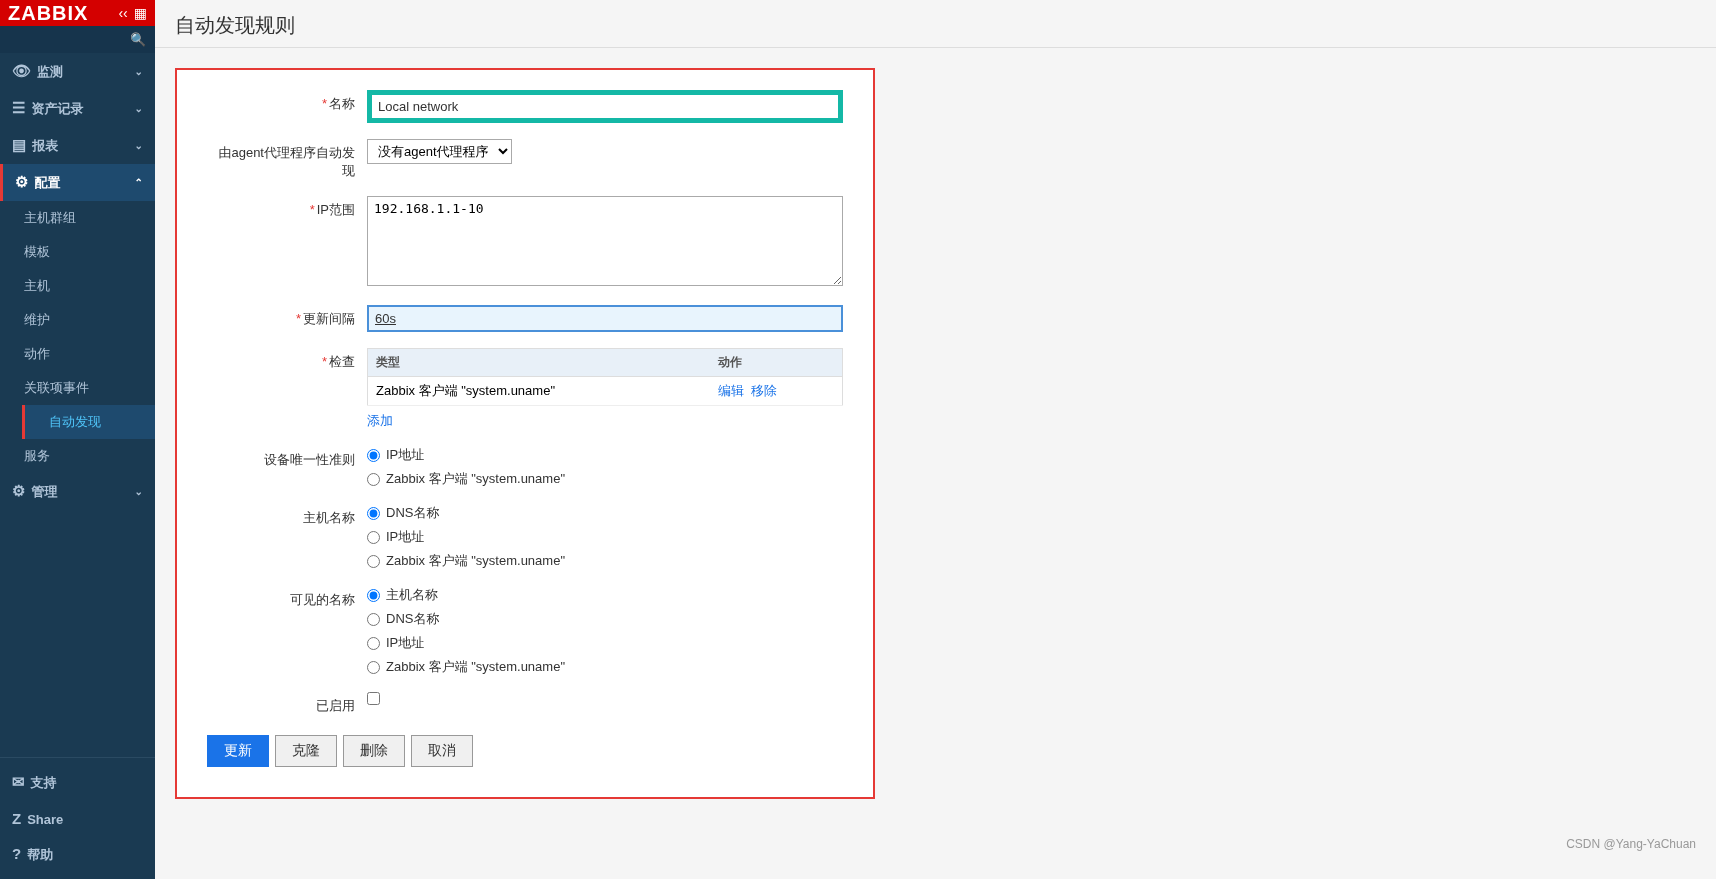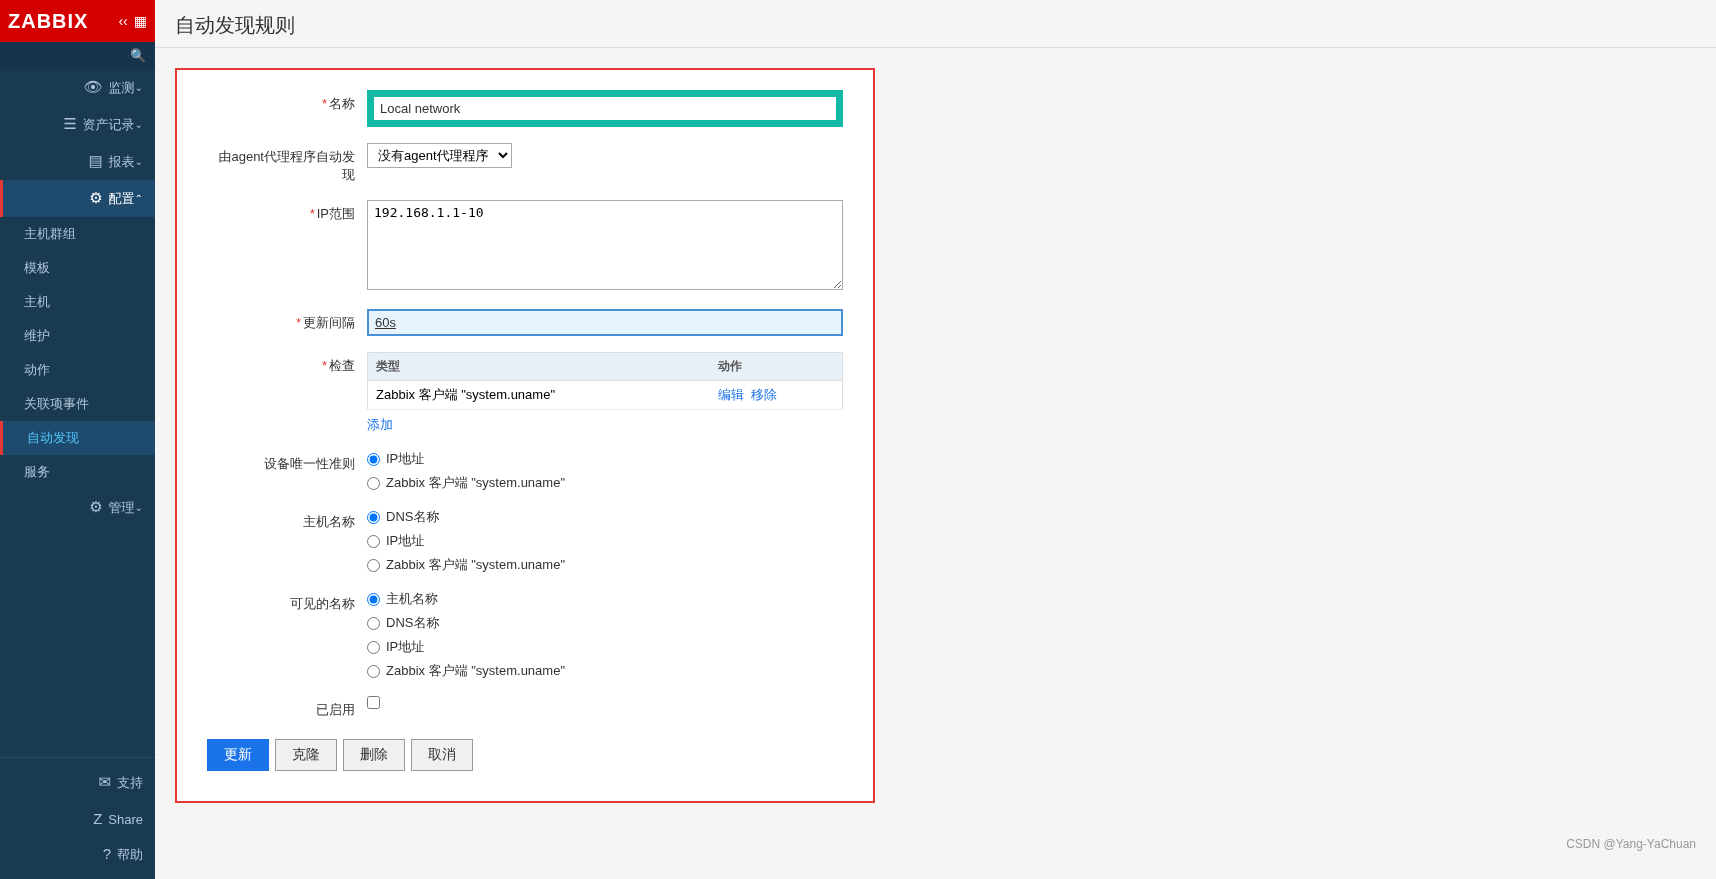--- a/index.html
+++ b/index.html
@@ -14,58 +14,59 @@
       flex-direction: column;
       flex-shrink: 0;
       height: 100%;
     }
     #logo-bar {
       background: #d40000;
       display: flex;
       align-items: center;
       justify-content: space-between;
       padding: 6px 8px;
-      height: 42px;
+      height: 26px;
     }
     #logo-text {
       color: white;
       font-size: 20px;
       font-weight: bold;
       letter-spacing: 1px;
     }
     .logo-icons { display: flex; gap: 6px; }
     .logo-icon { color: white; font-size: 14px; cursor: pointer; }
 
     #search-bar {
       padding: 6px 8px;
       background: #16344c;
     }
     .search-icon-wrap { text-align: right; }
 
     .nav-section { flex: 1; overflow-y: auto; }
     .nav-item {
       display: flex;
       align-items: center;
-      justify-content: flex-end;
+      justify-content: space-between;
       padding: 9px 12px;
       cursor: pointer;
       color: #b0c4d8;
       font-size: 13px;
+      font-weight: bold;
     }
     .nav-item.active { background: #1e4a6e; color: white; border-left: 3px solid #e53935; }
     .nav-item .icon { margin-right: 6px; font-size: 15px; }
     .nav-item .arrow { font-size: 10px; }
 
     .sub-nav-item {
       padding: 8px 12px 8px 24px;
       cursor: pointer;
       color: #b0c4d8;
       font-size: 13px;
     }
-    .sub-nav-item.active-sub { background: #1e4a6e; color: #4fc3f7; border-left: 3px solid #e53935; }
+    .sub-nav-item.active-sub { background: #1e4a6e; color: #4fc3f7; border-left: 3px solid #e53935; margin-left: 22px; }
 
     .nav-bottom {
       border-top: 1px solid #2a4a62;
       padding: 6px 0;
     }
 
     
     #main {
       flex: 1;
       display: flex;
@@ -111,21 +112,21 @@
       font-size: 13px;
       flex-shrink: 0;
     }
     .form-label .required { color: #e53935; margin-right: 2px; }
 
     .form-control {
       flex: 1;
     }
     .form-control input[type="text"] {
       width: 100%;
-      border: 7px solid #14b8a6;
+      border: 5px solid #14b8a6;
       padding: 4px 6px;
       font-size: 13px;
       color: #333;
       outline: none;
     }
     .form-control input.highlighted {
       border: 2px solid #4a90d9;
       background: #e8f4fd;
       text-decoration: underline;
     }

